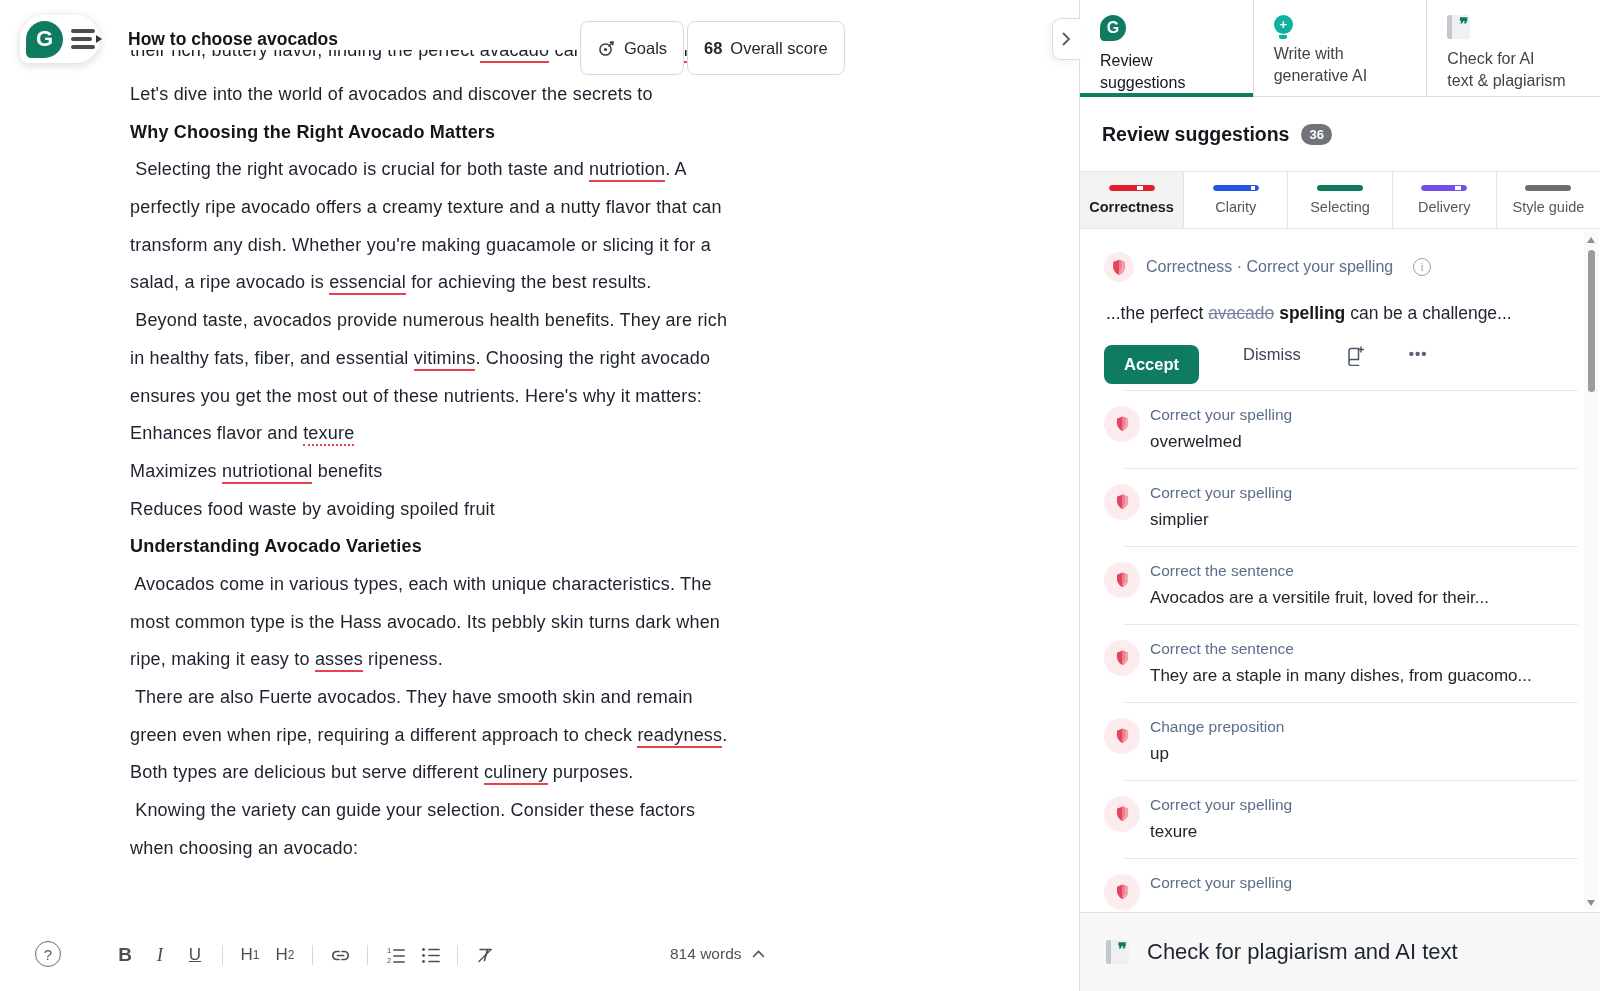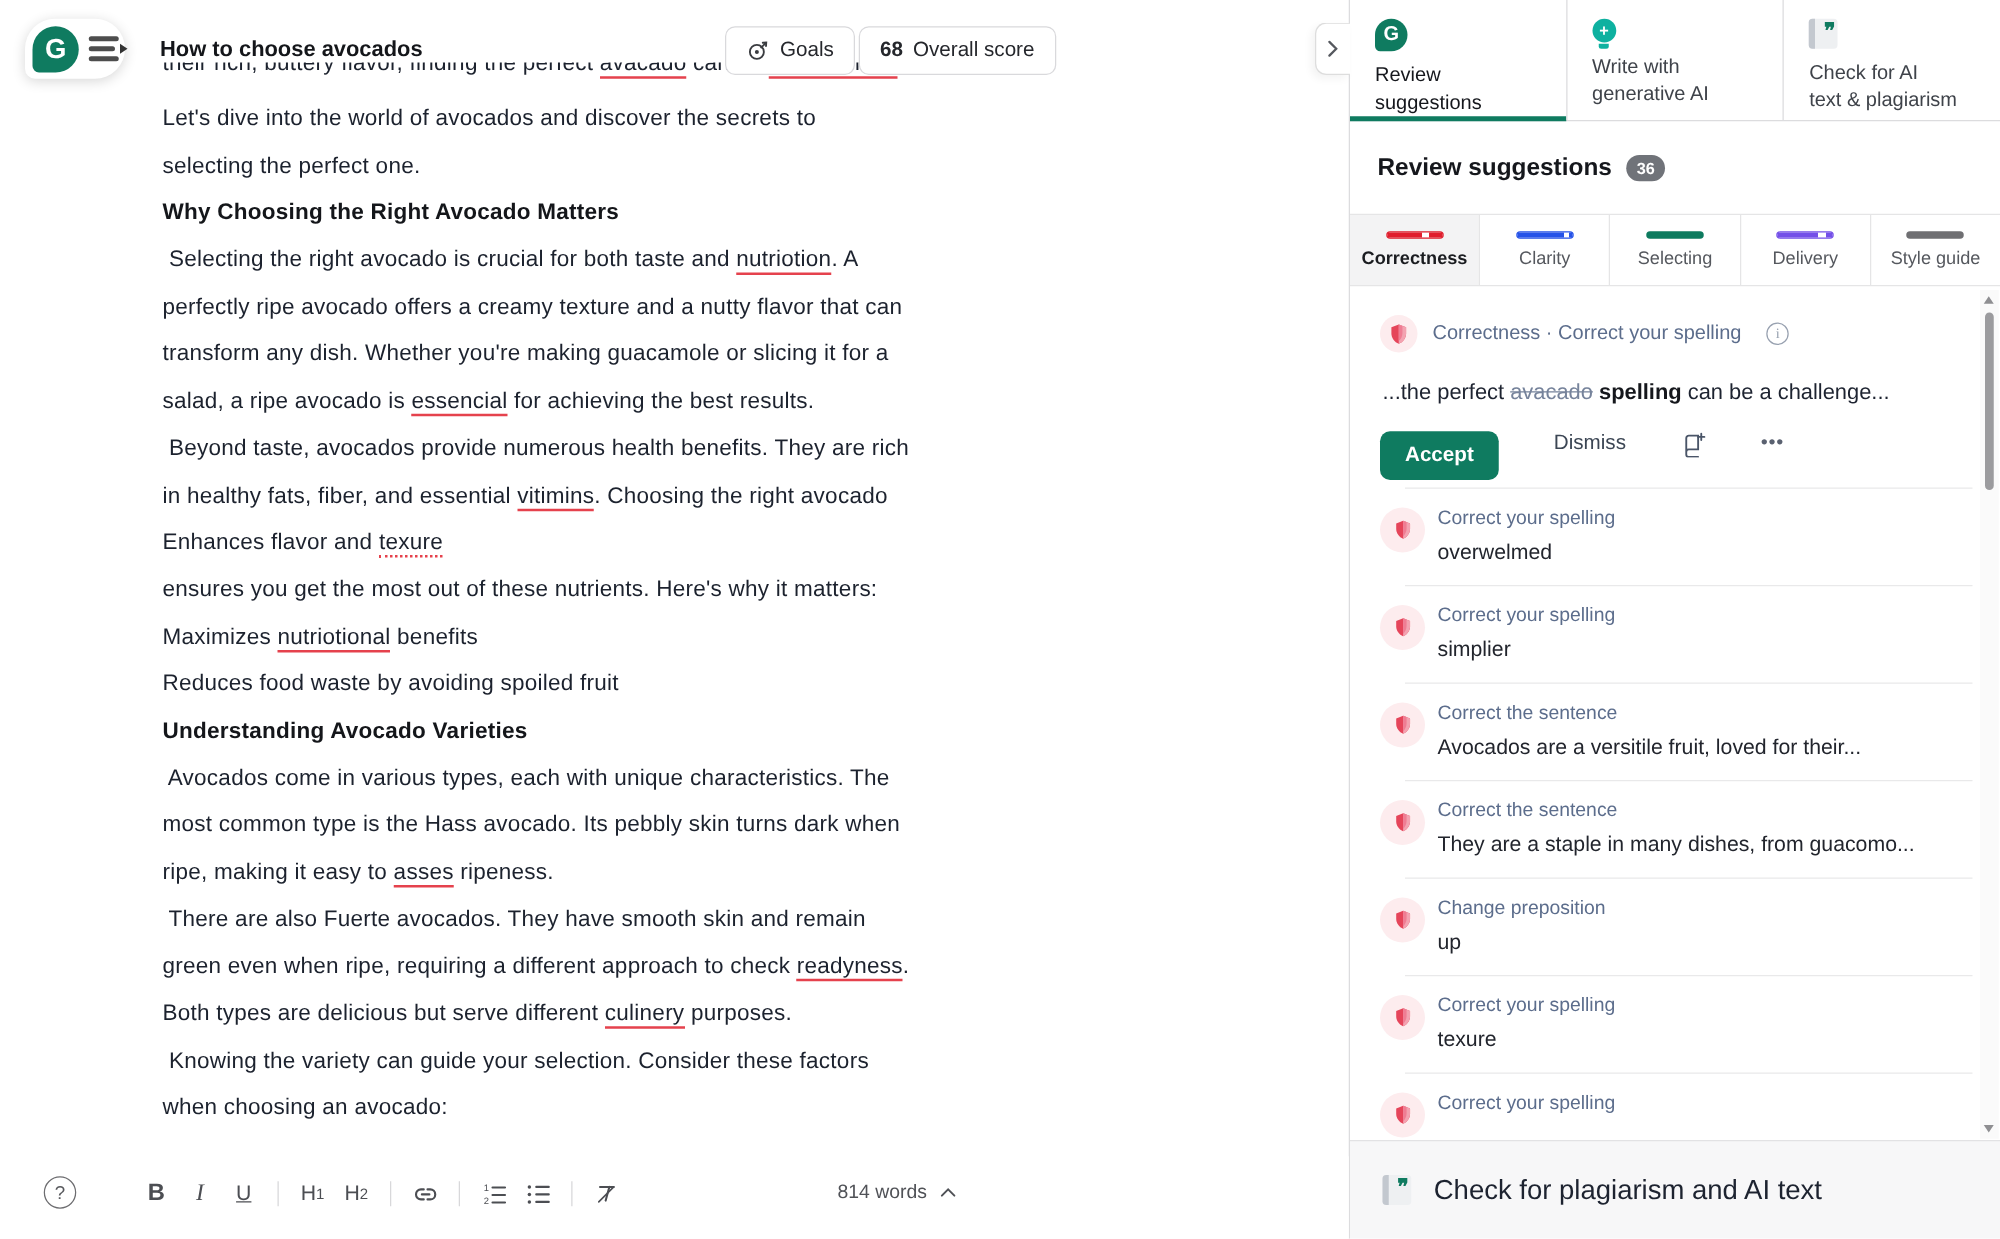--- a/index.html
+++ b/index.html
@@ -24,21 +24,21 @@
   .menu-icon{position:relative;width:26px;height:20px;}
   .menu-icon i{position:absolute;left:0;width:24px;height:3.6px;background:#4d4d4d;border-radius:2px;display:block;}
   .menu-icon i:nth-child(1){top:0;}
   .menu-icon i:nth-child(2){top:8px;width:21px;}
   .menu-icon i:nth-child(3){top:16px;}
   .menu-arrow{position:absolute;right:-5px;top:6px;width:0;height:0;border-left:6px solid #333;
     border-top:4px solid transparent;border-bottom:4px solid transparent;}
 
   .doc-title{position:absolute;left:128px;top:29px;font-size:17.5px;font-weight:700;color:#14161a;z-index:4;}
 
-  .hdr-btn{position:absolute;top:21px;height:39px;background:#fff;border:1px solid #d9d9dc;border-radius:8px;
+  .hdr-btn{position:absolute;top:21px;height:54px;background:#fff;border:1px solid #d9d9dc;border-radius:8px;
     display:inline-flex;align-items:center;gap:8px;padding:0 16px;font-size:16.5px;color:#25272c;cursor:pointer;z-index:4;}
   .goals-btn{left:580px;}
   .score-btn{left:687px;}
   .score-num{font-weight:700;}
 
   .clipped-line{position:absolute;left:130px;top:50px;width:760px;height:22px;overflow:hidden;z-index:1;}
   .clipped-line .doc-line{margin-top:-18px;}
 
   .doc-lines{position:absolute;left:130px;top:76px;width:780px;z-index:1;}
   .doc-line{height:37.7px;line-height:37.7px;font-size:18px;letter-spacing:.2px;color:#1c222e;white-space:pre;}
@@ -163,30 +163,29 @@
     <button class="hdr-btn score-btn">
       <span class="score-num">68</span>
       <span>Overall score</span>
     </button>
 
     <div class="clipped-line" id="clipped-line">
         <div class="doc-line"><span>their rich, buttery flavor, finding the perfect </span><span class="red-u">avacado</span><span> can be </span><span class="red-u">overwelming</span></div>
       </div>
     <div class="doc-lines" id="doc-lines">
         <div class="doc-line"><span>Let's dive into the world of avocados and discover the secrets to</span></div>
-        <div class="doc-line"><span>selecting the perfect one.</span></div>
         <div class="doc-line bold"><span>Why Choosing the Right Avocado Matters</span></div>
         <div class="doc-line"><span> Selecting the right avocado is crucial for both taste and </span><span class="red-u">nutriotion</span><span>. A</span></div>
         <div class="doc-line"><span>perfectly ripe avocado offers a creamy texture and a nutty flavor that can</span></div>
         <div class="doc-line"><span>transform any dish. Whether you're making guacamole or slicing it for a</span></div>
         <div class="doc-line"><span>salad, a ripe avocado is </span><span class="red-u">essencial</span><span> for achieving the best results.</span></div>
         <div class="doc-line"><span> Beyond taste, avocados provide numerous health benefits. They are rich</span></div>
         <div class="doc-line"><span>in healthy fats, fiber, and essential </span><span class="red-u">vitimins</span><span>. Choosing the right avocado</span></div>
+        <div class="doc-line"><span>ensures you get the most out of these nutrients. Here's why it matters:</span></div>
         <div class="doc-line"><span>Enhances flavor and </span><span class="red-u dotted">texure</span></div>
-        <div class="doc-line"><span>ensures you get the most out of these nutrients. Here's why it matters:</span></div>
         <div class="doc-line"><span>Maximizes </span><span class="red-u">nutriotional</span><span> benefits</span></div>
         <div class="doc-line"><span>Reduces food waste by avoiding spoiled fruit</span></div>
         <div class="doc-line bold"><span>Understanding Avocado Varieties</span></div>
         <div class="doc-line"><span> Avocados come in various types, each with unique characteristics. The</span></div>
         <div class="doc-line"><span>most common type is the Hass avocado. Its pebbly skin turns dark when</span></div>
         <div class="doc-line"><span>ripe, making it easy to </span><span class="red-u">asses</span><span> ripeness.</span></div>
         <div class="doc-line"><span> There are also Fuerte avocados. They have smooth skin and remain</span></div>
         <div class="doc-line"><span>green even when ripe, requiring a different approach to check </span><span class="red-u">readyness</span><span>.</span></div>
         <div class="doc-line"><span>Both types are delicious but serve different </span><span class="red-u">culinery</span><span> purposes.</span></div>
         <div class="doc-line"><span> Knowing the variety can guide your selection. Consider these factors</span></div>

